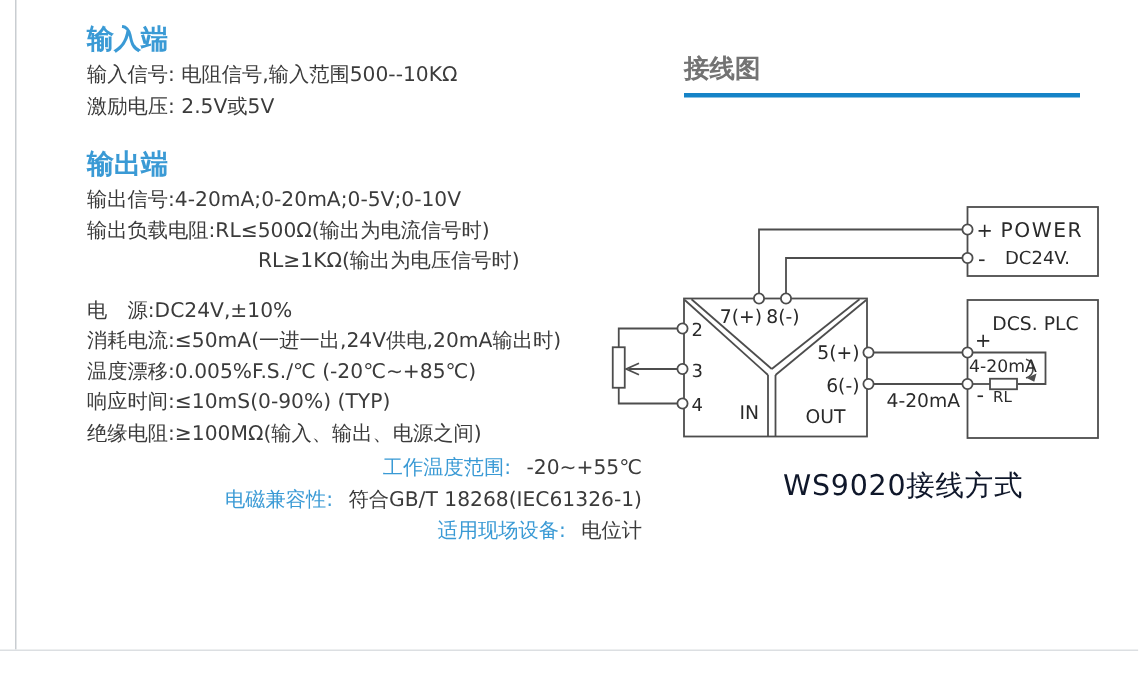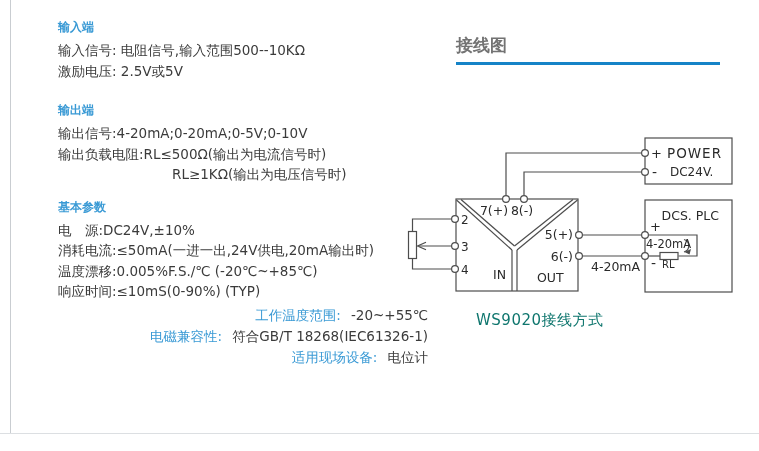--- a/index.html
+++ b/index.html
@@ -3,36 +3,36 @@
 <meta charset="utf-8">
 <style>
   html,body{margin:0;padding:0;background:#fff;}
   .page{position:relative;width:759px;height:451px;background:#ffffff;overflow:hidden;
         font-family:"DejaVu Sans","Liberation Sans",sans-serif;}
   .left-rule{position:absolute;left:10px;top:0;width:1px;height:433px;background:#c9cdd1;}
   .bottom-rule{position:absolute;left:0;top:433px;width:759px;height:1px;background:#dcdfe2;}
 
   
   .left-panel{position:absolute;left:58px;top:17px;width:370px;color:#3b3b3b;}
-  .spec-heading{margin:0;font-size:12px;font-weight:bold;color:#3a9ad5;line-height:20px;padding-bottom:3px;}
+  .spec-heading{margin:0;font-size:18px;font-weight:bold;color:#3a9ad5;line-height:20px;padding-bottom:3px;}
   .spec-line{margin:0;font-size:13.5px;line-height:20.5px;white-space:nowrap;}
   .spec-section{margin:0;}
   .sec-2{margin-top:19px;}
   .sec-3{margin-top:12px;}
   .indent{padding-left:114px;}
   .hl-group{margin-top:3px;}
   .hl-line{margin:0;font-size:13.5px;line-height:21px;white-space:nowrap;text-align:right;}
   .hl-label{color:#3a9ad5;}
   .hl-value{color:#3b3b3b;margin-left:6px;}
 
   
   .diagram-title{position:absolute;left:456px;top:34px;margin:0;font-size:17px;font-weight:bold;color:#737373;}
   .title-underline{position:absolute;left:456px;top:62px;width:264px;height:3px;background:#1583c7;}
   .diagram-svg{position:absolute;left:0;top:0;}
-  .diagram-caption{position:absolute;left:476px;top:311px;font-size:15px;color:#0f766e;letter-spacing:0.5px;}
+  .diagram-caption{position:absolute;left:522px;top:311px;font-size:19px;color:#0f172a;letter-spacing:0.5px;}
   text{fill:#2a2a2a;font-family:"DejaVu Sans","Liberation Sans",sans-serif;}
 </style>
 </head>
 <body>
 
 <div class="page">
   <div class="left-rule"></div>
   <div class="bottom-rule"></div>
 
   <div class="left-panel">
@@ -43,25 +43,25 @@
     </div>
 
     <div class="spec-section sec-2">
       <h3 class="spec-heading">输出端</h3>
       <p class="spec-line">输出信号:4-20mA;0-20mA;0-5V;0-10V</p>
       <p class="spec-line">输出负载电阻:RL≤500Ω(输出为电流信号时)</p>
       <p class="spec-line indent">RL≥1KΩ(输出为电压信号时)</p>
     </div>
 
     <div class="spec-section sec-3">
-      <h3 class="spec-heading">基本参数</h3>
       <p class="spec-line">电　源:DC24V,±10%</p>
       <p class="spec-line">消耗电流:≤50mA(一进一出,24V供电,20mA输出时)</p>
       <p class="spec-line">温度漂移:0.005%F.S./℃  (-20℃~+85℃)</p>
       <p class="spec-line">响应时间:≤10mS(0-90%) (TYP)</p>
+      <p class="spec-line">绝缘电阻:≥100MΩ(输入、输出、电源之间)</p>
     </div>
 
     <div class="hl-group">
       <p class="hl-line">
         <span class="hl-label">工作温度范围:</span>
         <span class="hl-value">-20~+55℃</span>
       </p>
       <p class="hl-line">
         <span class="hl-label">电磁兼容性:</span>
         <span class="hl-value">符合GB/T 18268(IEC61326-1)</span>

